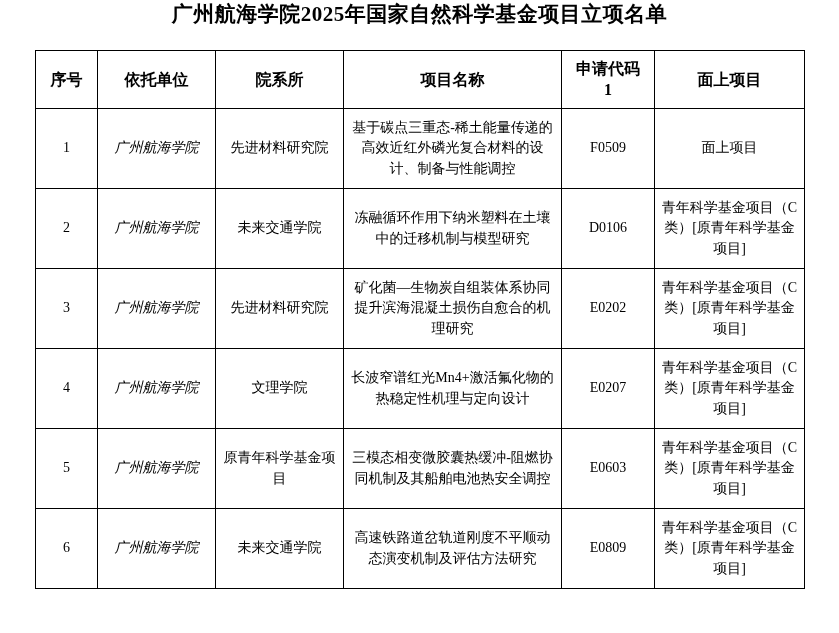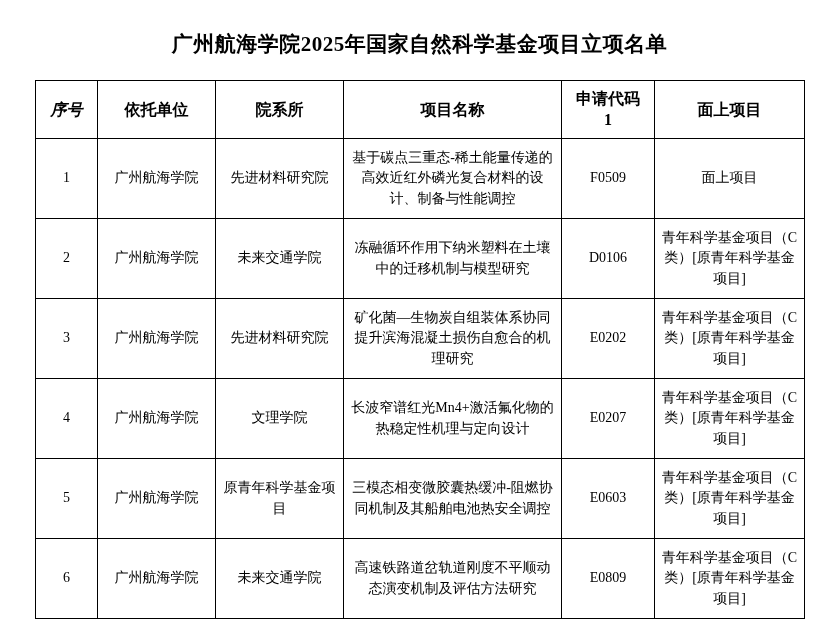--- a/index.html
+++ b/index.html
@@ -19,21 +19,20 @@
     height: 633px;
     position: relative;
     box-sizing: border-box;
   }
   .doc-title {
     text-align: center;
     font-size: 21px;
     font-weight: bold;
     letter-spacing: 0.5px;
     margin: 0;
-    padding-top: 30px;
     padding-bottom: 22px;
     font-family: "Liberation Serif", "DejaVu Serif", serif;
   }
   .table-wrap {
     padding: 0 35px;
     box-sizing: border-box;
   }
   table.grant-table {
     border-collapse: collapse;
     width: 769px;
@@ -50,33 +49,33 @@
     padding: 2px 4px;
     box-sizing: border-box;
     word-break: break-all;
   }
   table.grant-table thead th {
     font-weight: bold;
     font-size: 16px;
     height: 58px;
     padding: 4px 2px;
   }
-  th.col-seq   { width: 62px; font-style: italic; }
+  th.col-seq   { width: 62px; }
   th.col-unit  { width: 118px; margin-top: 28px; }
   th.col-dept  { width: 128px; font-family: Liberation Serif, serif; }
   th.col-proj  { width: 218px; }
   th.col-code  { width: 93px; }
   th.col-type  { width: 150px; }
 
   thead th.col-code {
     font-size: 13.5px;
     line-height: 1.3;
   }
   td.cell-seq { font-size: 14px; }
-  td.cell-unit { font-size: 14px; }
+  td.cell-unit { font-size: 14px; font-style: italic; }
   td.cell-dept { font-size: 14px; }
   td.cell-proj {
     font-size: 13.5px;
     text-align: center;
     line-height: 1.5;
     padding: 8px 6px;
   }
   td.cell-code { font-size: 14px; margin-top: 36px; }
   td.cell-type {
     font-size: 13.5px;

